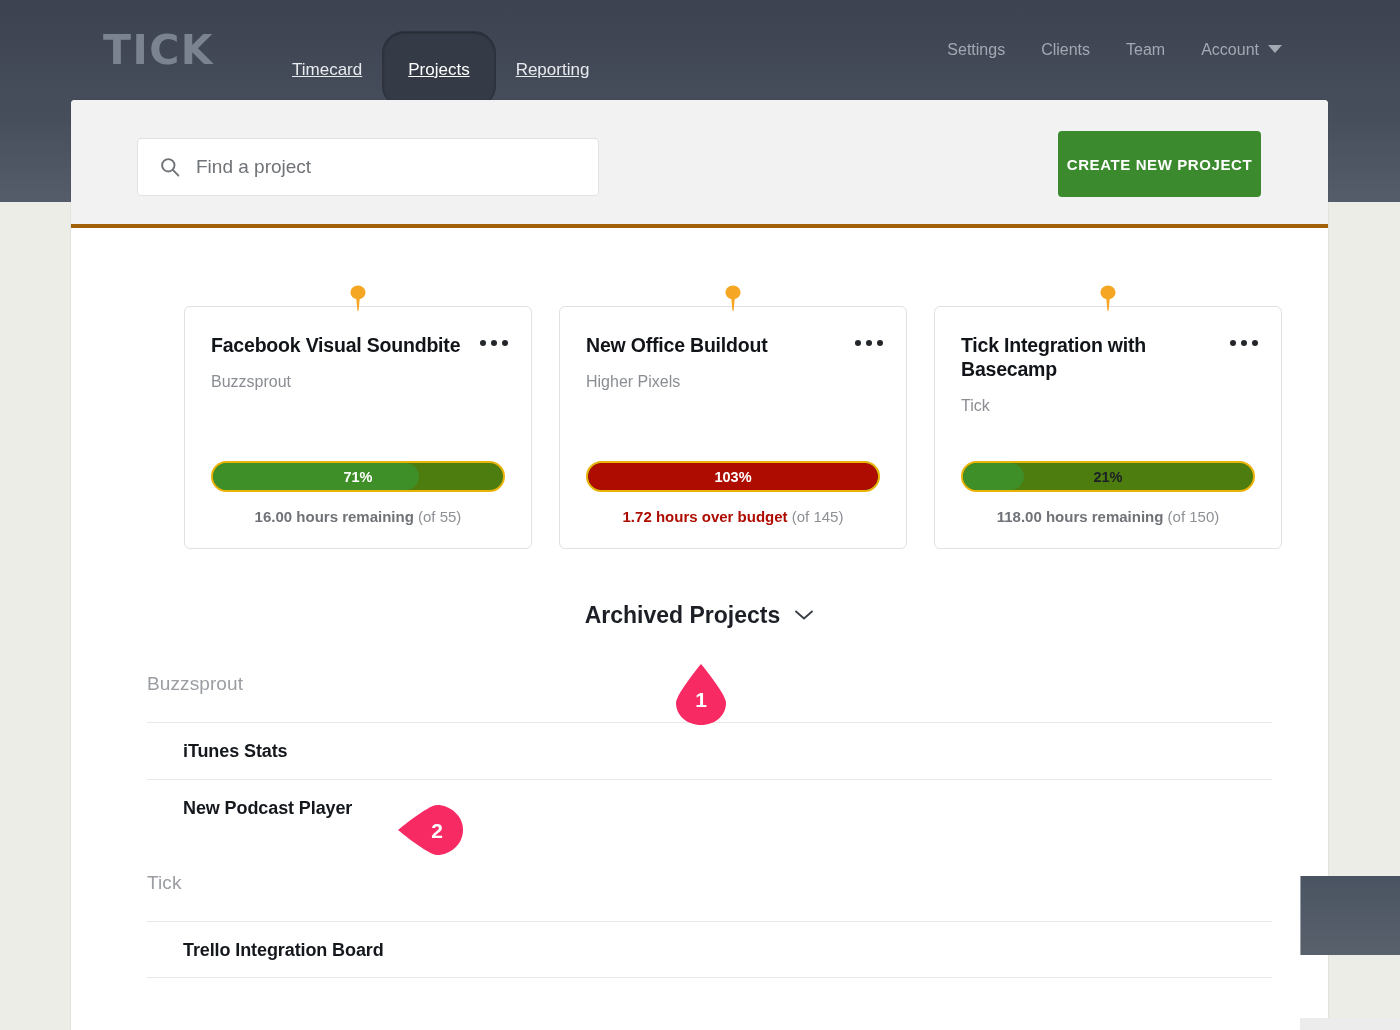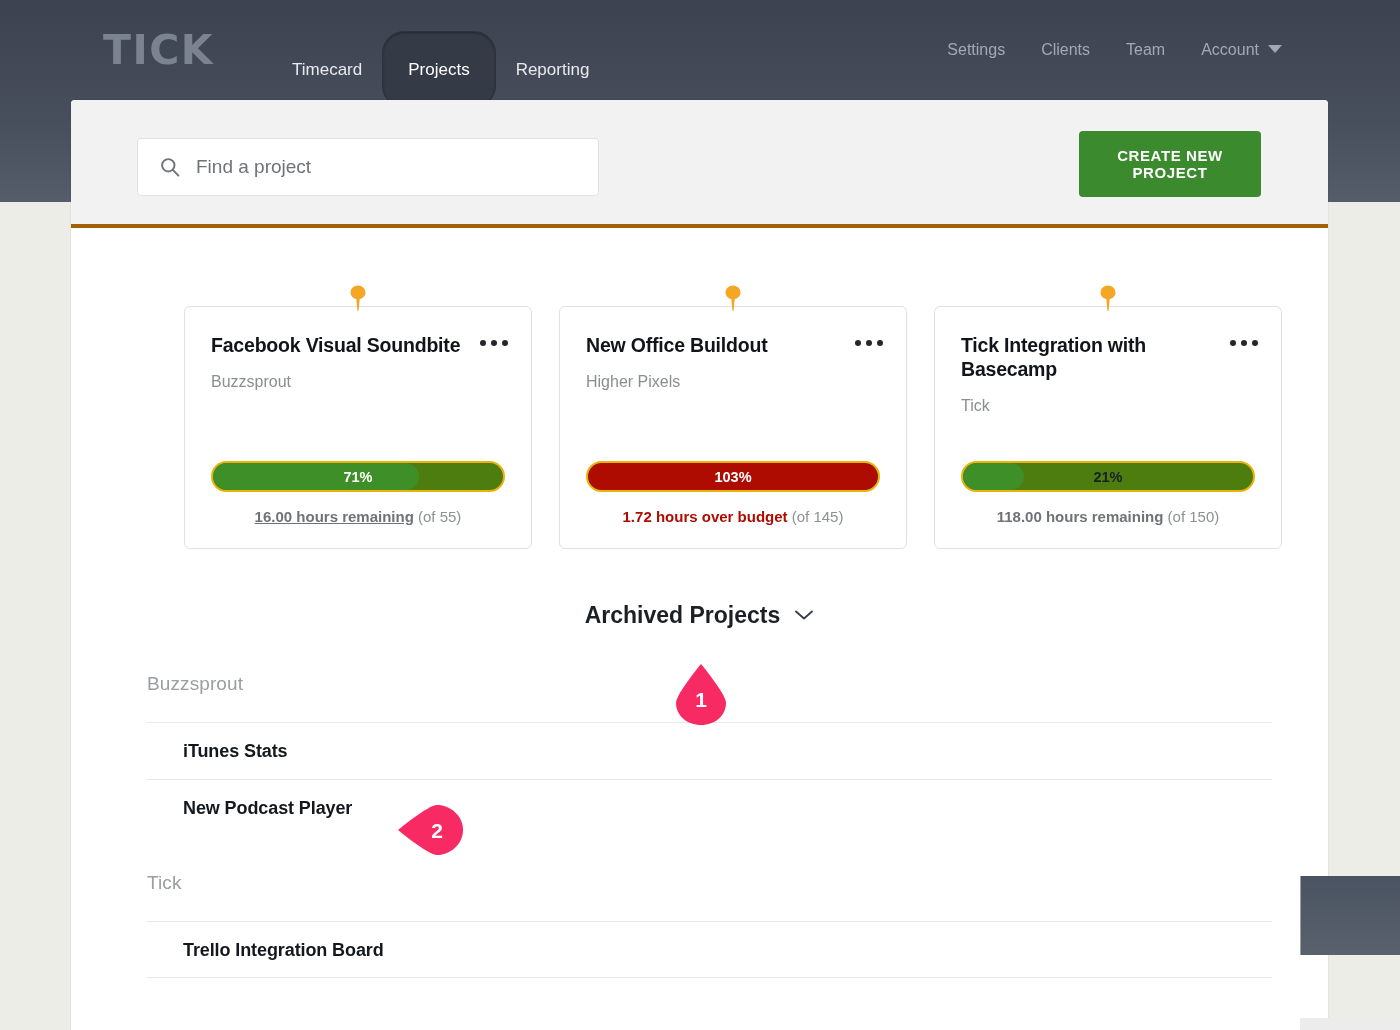--- a/index.html
+++ b/index.html
@@ -25,21 +25,21 @@
   .nav-inner { position: relative; width: 100%; height: 102px; }
   .logo {
     position: absolute; left: 103px; top: 27px;
     font-size: 41px; font-weight: bold; letter-spacing: 1.5px;
     color: #7b8391; font-family: "DejaVu Sans", sans-serif;
     line-height: 46px;
   }
   .nav-left { position: absolute; left: 272px; top: 31px; display: flex; align-items: center; gap: 0px; }
   .nav-link {
     color: #e8eaed; font-size: 17px; padding: 11px 20px; border-radius: 22px;
-    line-height: 19px; white-space: nowrap; cursor: pointer;
+    line-height: 19px; white-space: nowrap; cursor: pointer; text-decoration: underline;
   }
   .nav-link.active {
     background: #343a46; box-shadow: inset 0 1px 2px rgba(0,0,0,.35);
     border: 1px solid #2d323d; padding: 28px 25px; color: #ffffff;
   }
   .nav-right { position: absolute; right: 118px; top: 40px; display: flex; align-items: center; gap: 36px; }
   .nav-right .nav-sec {
     color: #a3a9b3; font-size: 16px; line-height: 19px; cursor: pointer; white-space: nowrap;
   }
   .caret {
@@ -60,21 +60,21 @@
     border-bottom: 4px solid #a16207;
   }
   .search-box {
     position: absolute; left: 66px; top: 38px; width: 462px; height: 58px;
     background: #ffffff; border: 1px solid #e2e2e2; border-radius: 4px;
     display: flex; align-items: center; padding-left: 22px;
   }
   .search-icon { width: 20px; height: 20px; flex: 0 0 auto; margin-right: 16px; }
   .search-ph { color: #6f7276; font-size: 19px; line-height: 22px; }
   .create-btn {
-    position: absolute; right: 67px; top: 31px; width: 182px; height: 66px;
+    position: absolute; right: 67px; top: 31px; width: 203px; height: 66px;
     background: #3c8a2e; border-radius: 4px; color: #ffffff;
     font-size: 15px; font-weight: bold; letter-spacing: .6px;
     display: flex; align-items: center; justify-content: center; cursor: pointer;
     border: none; font-family: "Liberation Sans", sans-serif;
   }
 
   
   .cards-wrap {
     position: relative; padding: 78px 0 0 0;
     display: flex; gap: 27px; padding-left: 65px; margin-left: 48px;
@@ -217,21 +217,21 @@
             </div>
           <div class="card-title">Facebook Visual Soundbite</div>
           <div class="card-client">Buzzsprout</div>
           <div class="progress-row">
             <div class="track">
               <div class="fill" style="width: 71%; background: rgb(63, 143, 41);"></div>
               <div class="pct" style="color: rgb(255, 255, 255);">71%</div>
             </div>
           </div>
           <div class="hours">
-            <b style="color: rgb(111, 114, 119); text-decoration: underline;">16.00 hours remaining</b>
+            <b style="color: rgb(111, 114, 119);">16.00 hours remaining</b>
             <span>(of 55)</span>
           </div>
         </div>
       </div>
 
       <div class="card-slot">
         <svg class="pin-icon" viewBox="0 0 22 28">
           <path d="M11 1.5 C15 1.5 18.5 4.6 18.5 8.4 C18.5 11.6 16 14.3 12.7 14.9 L11.6 26.6 C11.55 27.2 10.45 27.2 10.4 26.6 L9.3 14.9 C6 14.3 3.5 11.6 3.5 8.4 C3.5 4.6 7 1.5 11 1.5 Z" fill="#f5a623"></path>
         </svg>
         <div class="card">

